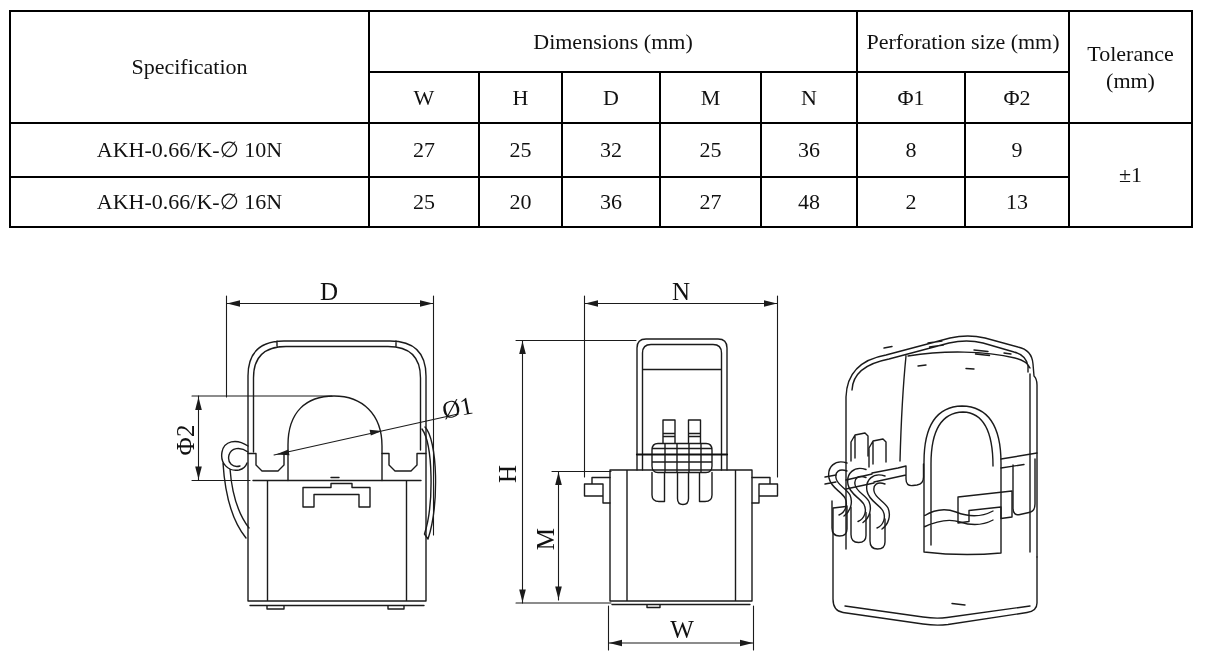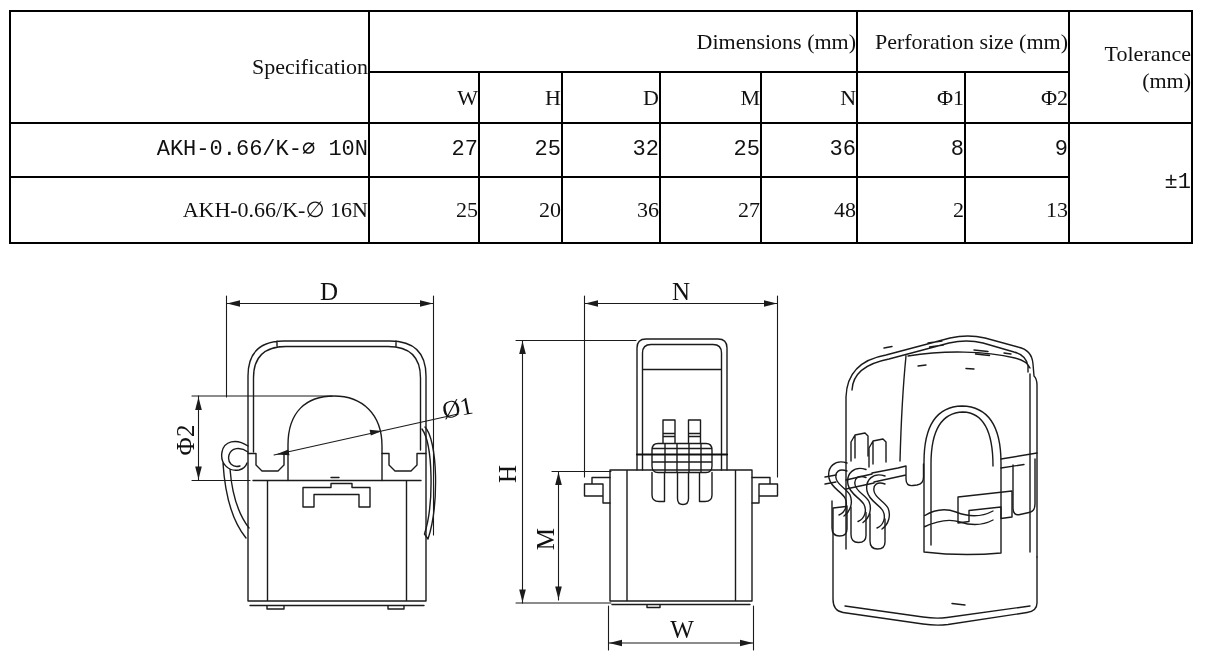--- a/index.html
+++ b/index.html
@@ -1,26 +1,26 @@
 <!DOCTYPE html>
 <html><head>
 <meta charset="utf-8">
 <style>
   html,body{margin:0;padding:0;background:#ffffff;}
   .screen{position:relative;width:1209px;height:659px;background:#ffffff;overflow:hidden;
           font-family:"Liberation Serif","DejaVu Serif",serif;color:#111;}
   
   table.spec{position:absolute;left:9px;top:10px;border-collapse:collapse;table-layout:fixed;
              width:1182px;background:#fff;}
-  table.spec td{border:2px solid #000;text-align:right;vertical-align:middle;
+  table.spec td{border:2px solid #000;text-align:center;vertical-align:middle;
                 font-size:22px;line-height:1.25;padding:0;color:#111;}
   tr.r-group{height:61px;}
   tr.r-sub{height:51px;}
-  tr.r-d1{height:54px;font-family:Liberation Mono, monospace;}
-  tr.r-d2{height:66px;}
+  tr.r-d1{height:54px;}
+  tr.r-d2{height:50px;}
   
   svg.drawings{position:absolute;left:0;top:0;}
   .ln{fill:none;stroke:#1b1b1b;stroke-width:1.4;stroke-linecap:round;stroke-linejoin:round;}
   .ln-thin{fill:none;stroke:#1b1b1b;stroke-width:1.1;stroke-linecap:round;stroke-linejoin:round;}
   .ln-bold{fill:none;stroke:#101010;stroke-width:2.2;stroke-linecap:round;}
   .arrow{fill:#1b1b1b;stroke:none;}
   text.dim{font-family:"Liberation Serif","DejaVu Serif",serif;font-size:25px;fill:#111;}
 </style>
 </head>
 <body>

